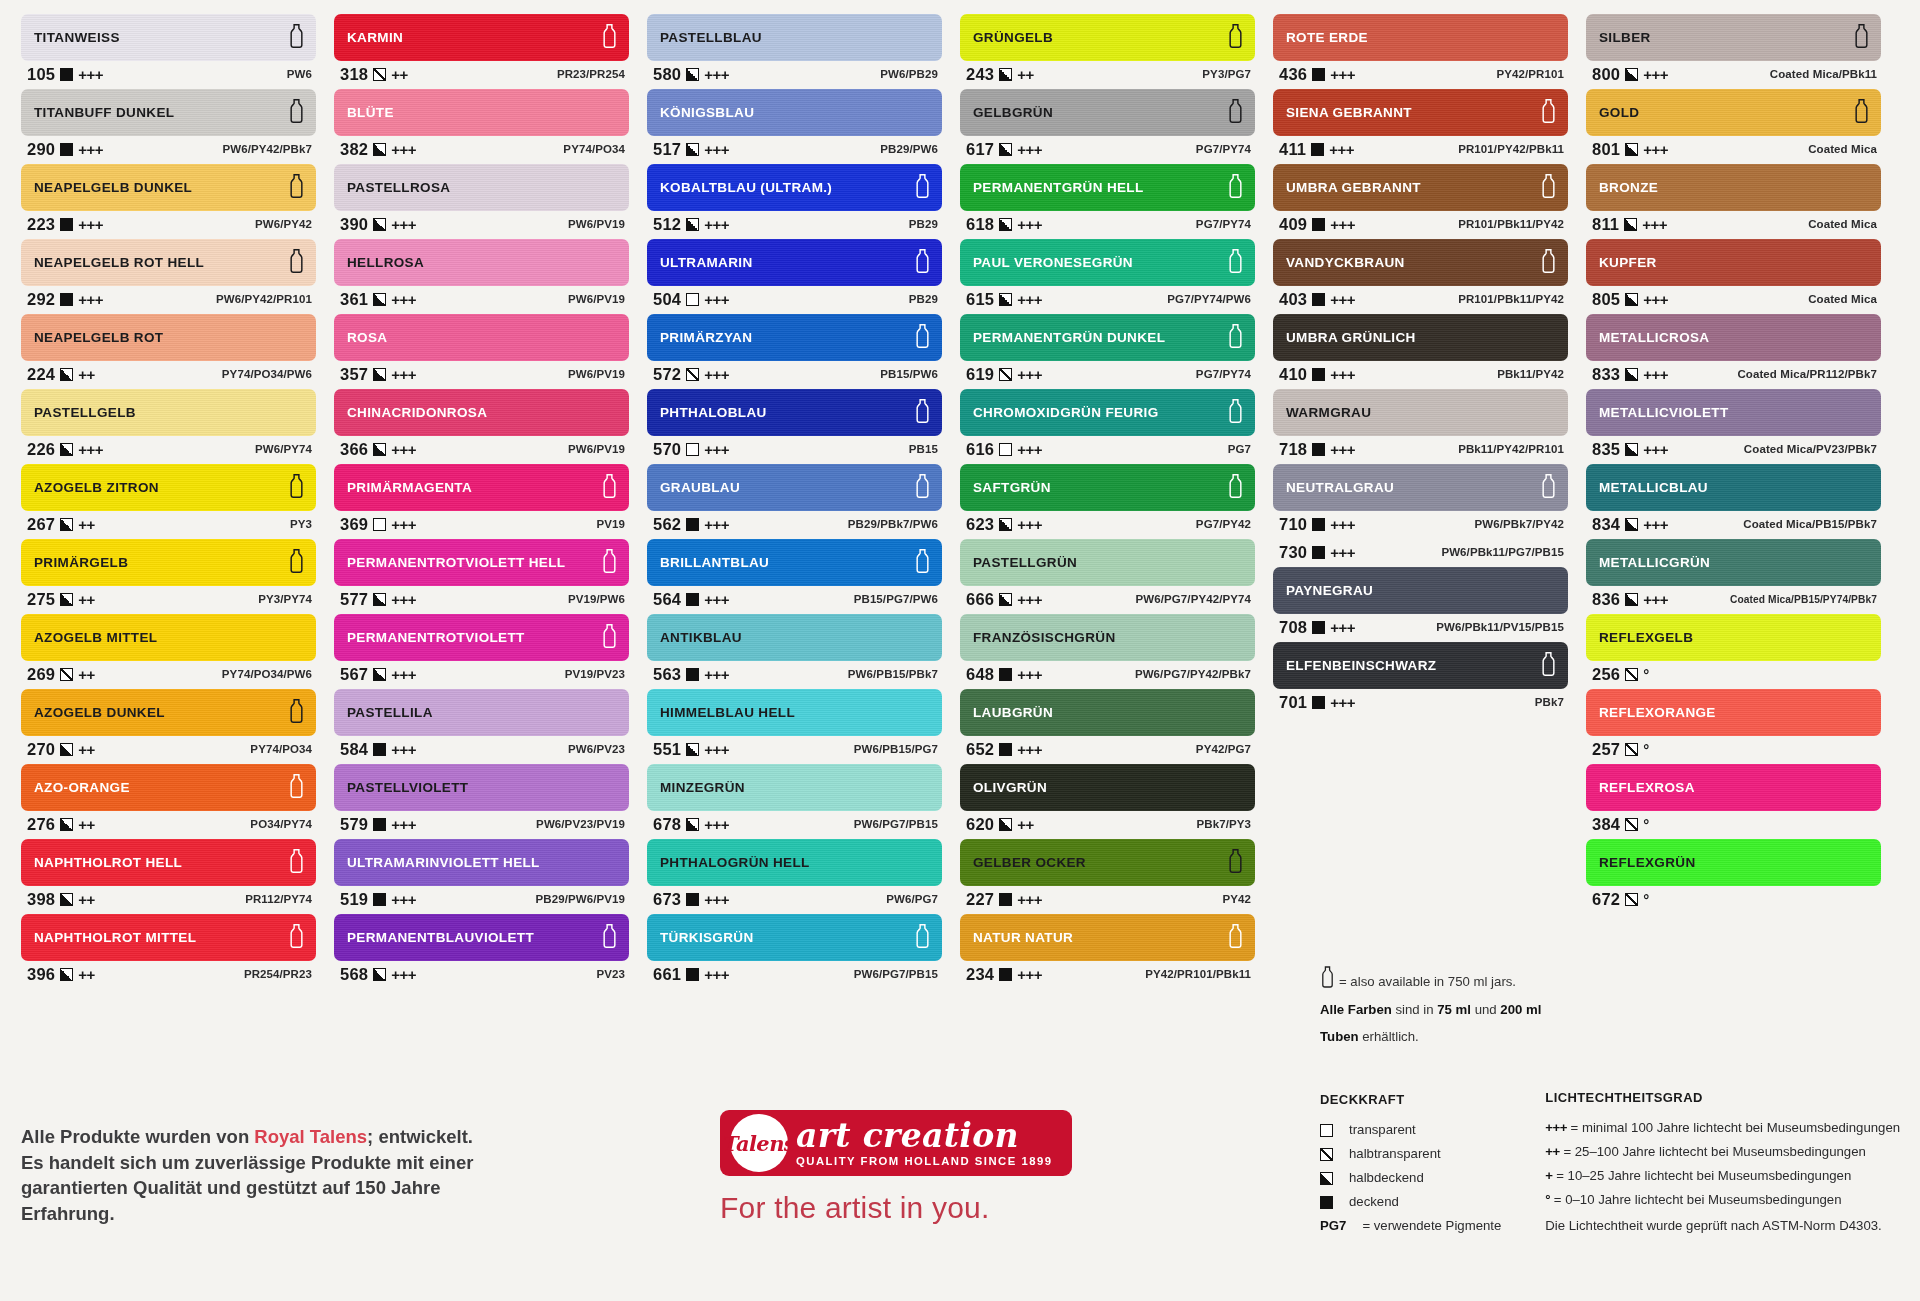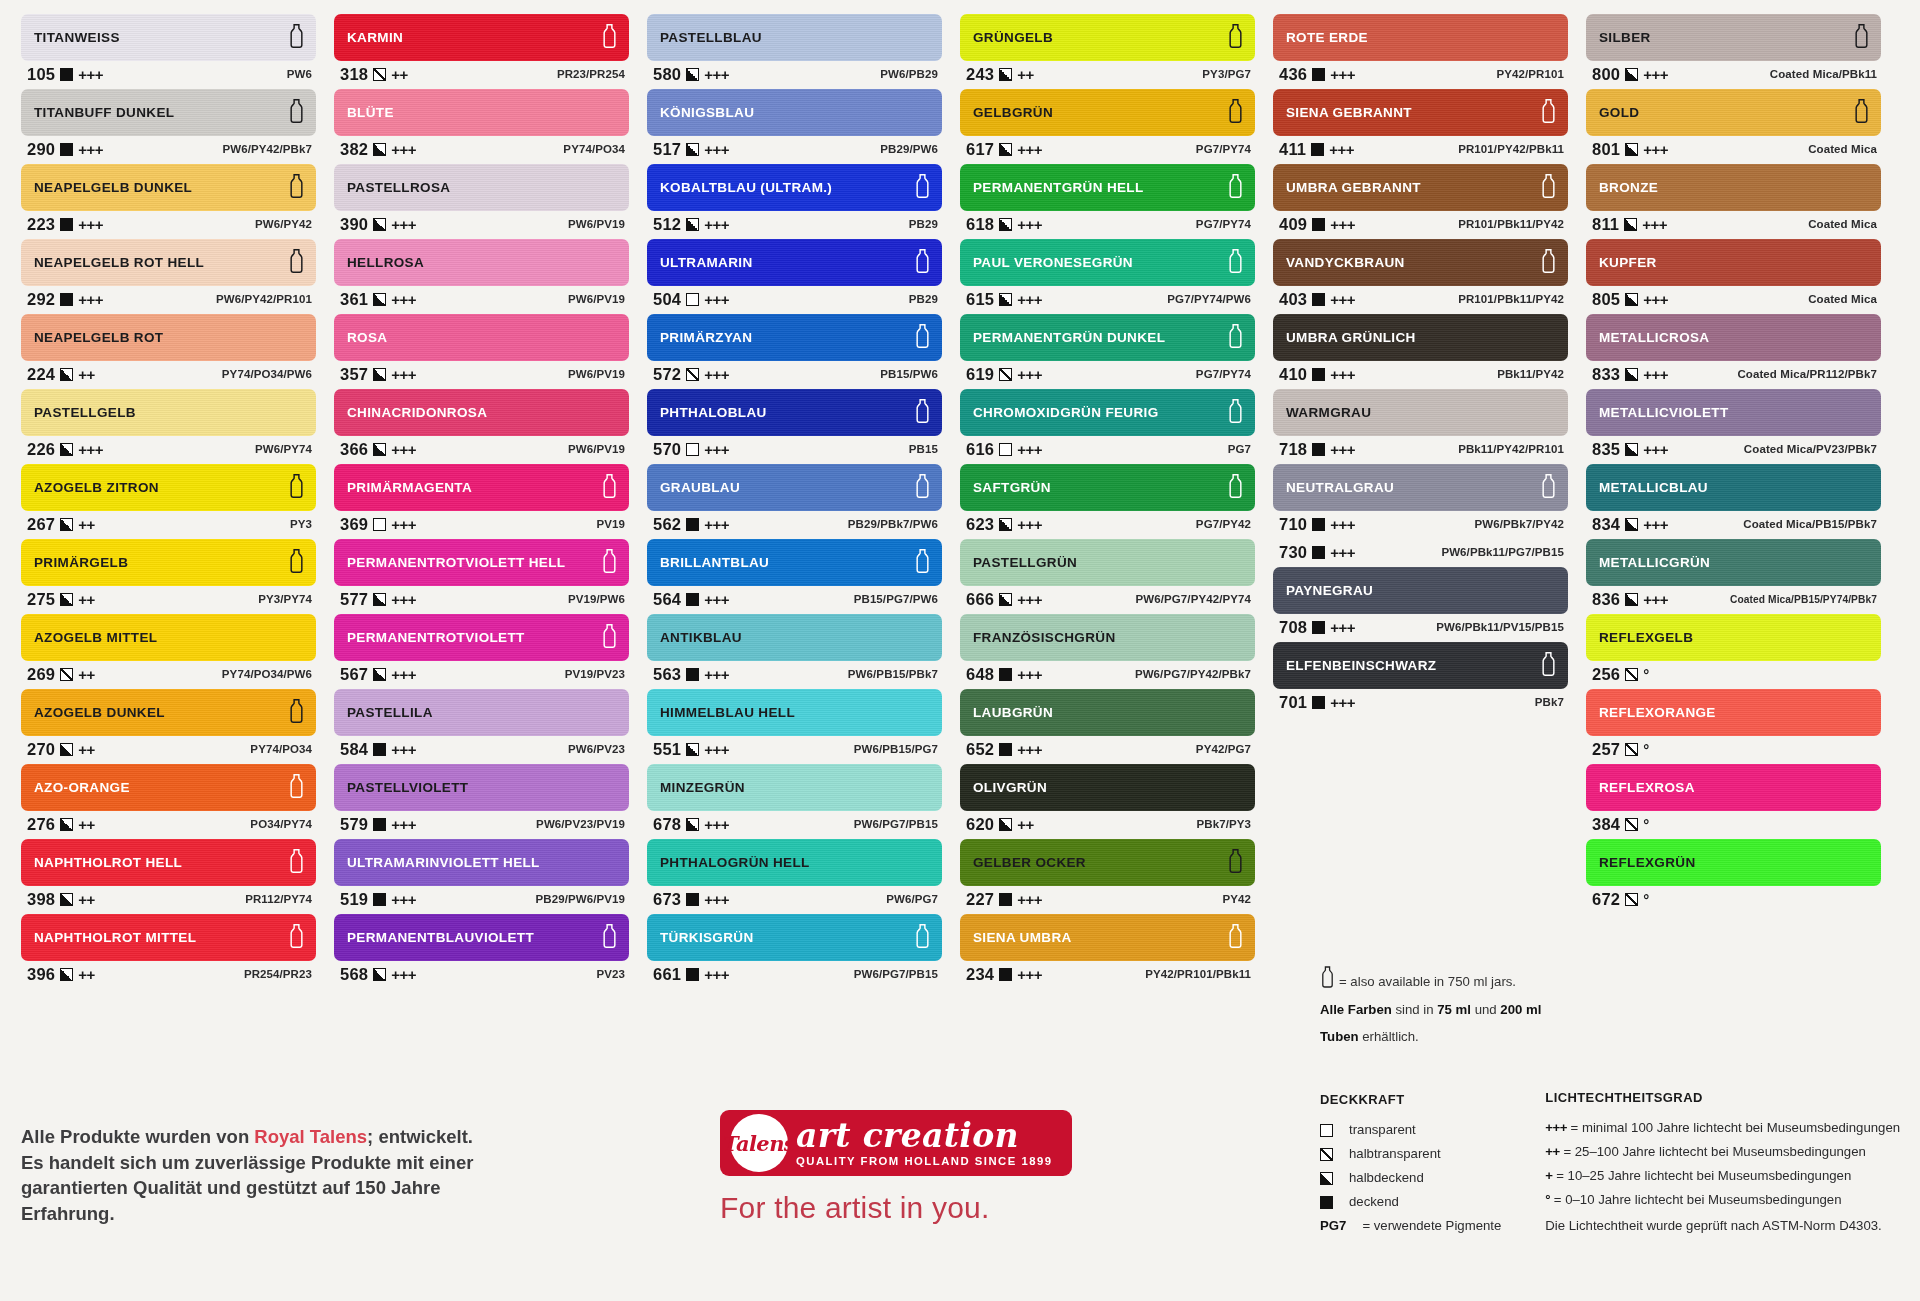--- a/index.html
+++ b/index.html
@@ -600,21 +600,21 @@
               </svg></span>
           </div>
           <div class="meta">
             <span class="code">243</span>
             <span class="op halbdeckend" title="halbdeckend"></span>
             <span class="plus">++</span>
             <span class="pig">PY3/PG7</span>
           </div>
         </div>
         <div class="swatchrow">
-          <div class="chip" style="background:#eab308">
+          <div class="chip" style="background:#a3a3a3">
             <span class="nm" style="color:#1b1b1d">GELBGRÜN</span>
             <span class="jar"><svg width="17" height="25" viewBox="0 0 15 22">
                 <path d="M5.4 1h4.2v3.1c0 .9 2.6 2.1 2.6 4.1V19a2 2 0 0 1-2 2H4.8a2 2 0 0 1-2-2V8.2c0-2 2.6-3.2 2.6-4.1V1z" fill="none" stroke="#1b1b1d" stroke-width="1.3"></path>
               </svg></span>
           </div>
           <div class="meta">
             <span class="code">617</span>
             <span class="op halbdeckend" title="halbdeckend"></span>
             <span class="plus">+++</span>
             <span class="pig">PG7/PY74</span>
@@ -743,21 +743,21 @@
           </div>
           <div class="meta">
             <span class="code">227</span>
             <span class="op deckend" title="deckend"></span>
             <span class="plus">+++</span>
             <span class="pig">PY42</span>
           </div>
         </div>
         <div class="swatchrow">
           <div class="chip" style="background:#e09a1c">
-            <span class="nm" style="color:#ffffff">SIENA UMBRA</span>
+            <span class="nm" style="color:#ffffff">NATUR NATUR</span>
             <span class="jar"><svg width="17" height="25" viewBox="0 0 15 22">
                 <path d="M5.4 1h4.2v3.1c0 .9 2.6 2.1 2.6 4.1V19a2 2 0 0 1-2 2H4.8a2 2 0 0 1-2-2V8.2c0-2 2.6-3.2 2.6-4.1V1z" fill="none" stroke="#ffffff" stroke-width="1.3"></path>
               </svg></span>
           </div>
           <div class="meta">
             <span class="code">234</span>
             <span class="op deckend" title="deckend"></span>
             <span class="plus">+++</span>
             <span class="pig">PY42/PR101/PBk11</span>
           </div>

